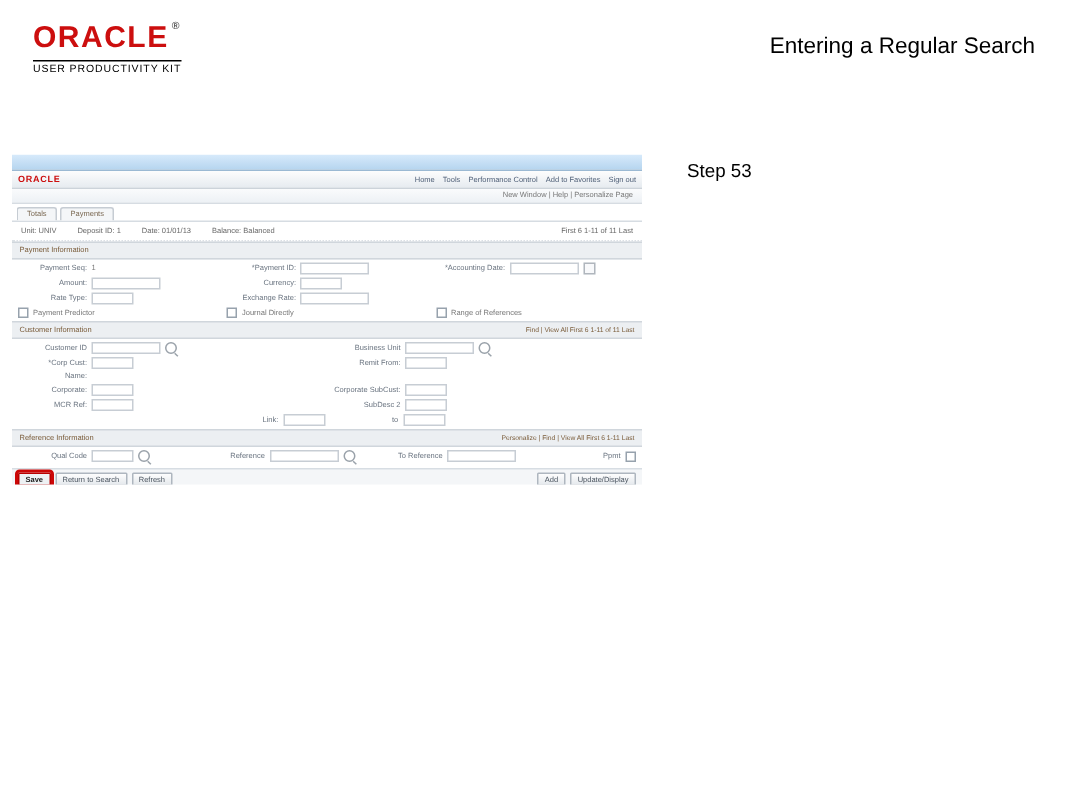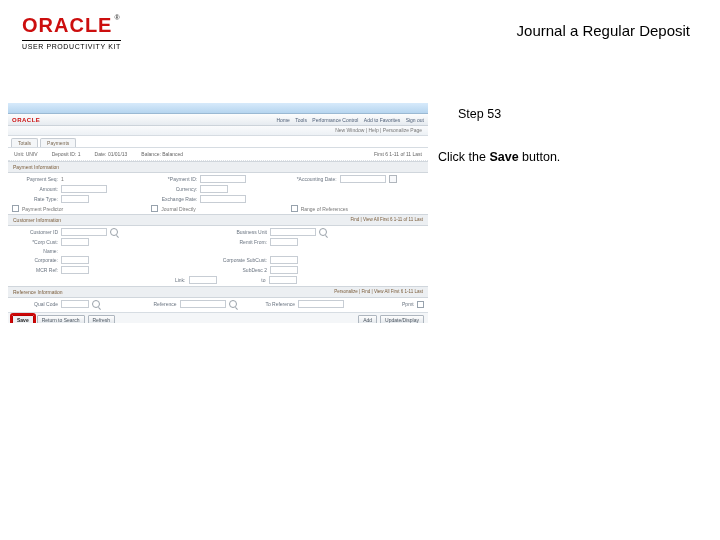--- a/index.html
+++ b/index.html
@@ -195,27 +195,24 @@
 
 <div class="page">
 
   <div class="logo-block">
     <span class="oracle-logo">
       <span>ORACLE</span><span class="tm">®</span>
     </span>
     <div class="upk-line">USER PRODUCTIVITY KIT</div>
   </div>
 
-  <div class="title">Journal a Regular Deposit</div>
+  <div class="title">Entering a Regular Search</div>
 
   <div class="instructions">
     <div class="step">Step 53</div>
-    <div>
-      <span>Click the </span><b>Save</b><span> button.</span>
-    </div>
   </div>
 
   <div class="shot">
     <div class="shot-nav"></div>
     <div class="shot-bar">
       <span class="mini-logo">ORACLE</span>
       <span class="bar-right">
         <span>Home</span>
         <span>Tools</span>
         <span>Performance Control</span>

